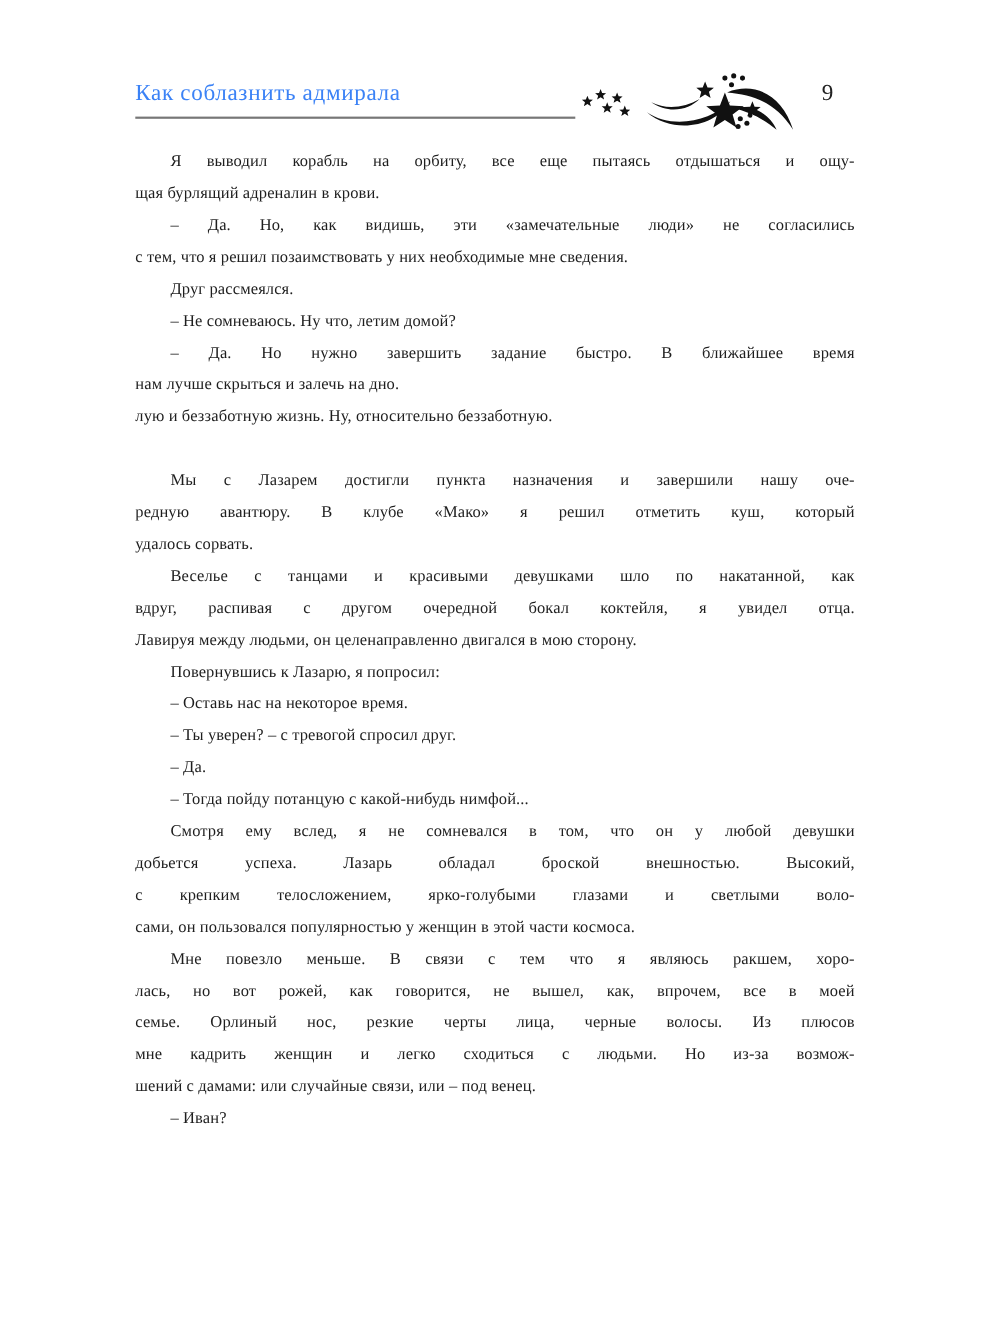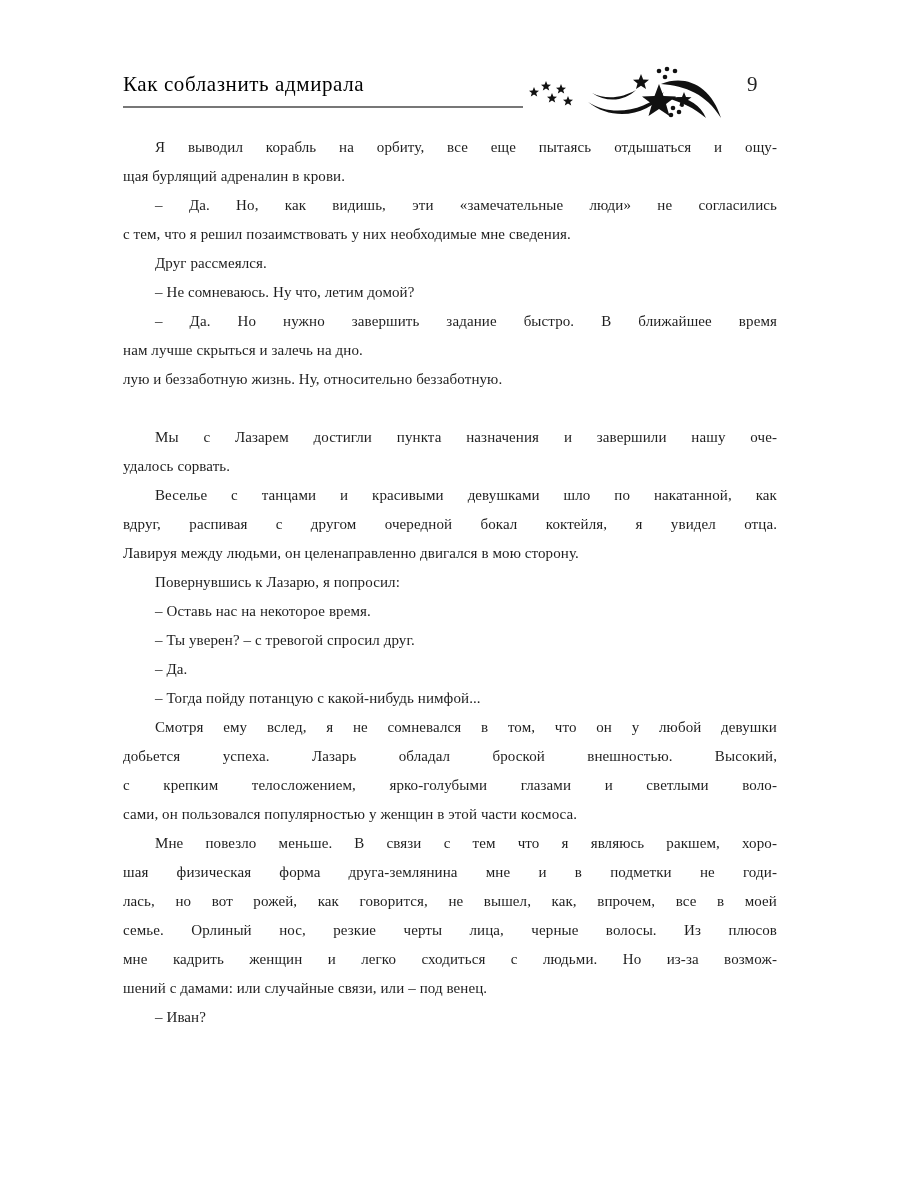--- a/index.html
+++ b/index.html
@@ -2,21 +2,21 @@
 <html><head>
   <meta charset="utf-8">
   <style>
     html, body { margin: 0; padding: 0; background: #ffffff; }
     body {
       width: 900px; height: 1200px; position: relative; overflow: hidden;
       font-family: "Liberation Serif", "DejaVu Serif", serif; color: #1e1e1e;
     }
     .header { position: absolute; left: 123px; top: 68px; width: 640px; height: 50px; }
     .running-title {
-      position: absolute; left: 0; top: 4px; font-size: 21px; letter-spacing: 0.6px; color: #000000;
+      position: absolute; left: 0; top: 4px; font-size: 21px; letter-spacing: 0.6px; color: #3b82f6;
     }
     .rule { position: absolute; left: 0; top: 38px; width: 400px; height: 2px; background: #777; }
     .ornament { position: absolute; left: 403px; top: -8px; width: 200px; height: 64px; }
     .page-number { position: absolute; left: 624px; top: 4px; font-size: 21px; color: #222; }
     .body-text { position: absolute; left: 123px; top: 133px; width: 654px; }
     .line {
       font-size: 15px; line-height: 29px; height: 29px; white-space: nowrap;
       text-align: justify; text-align-last: justify; letter-spacing: 0.1px;
     }
     .line.indent { padding-left: 32px; }
@@ -66,33 +66,33 @@
     <div class="line last">щая бурлящий адреналин в крови.</div>
     <div class="line indent">– Да. Но, как видишь, эти «замечательные люди» не согласились</div>
     <div class="line last">с тем, что я решил позаимствовать у них необходимые мне сведения.</div>
     <div class="line indent last">Друг рассмеялся.</div>
     <div class="line indent last">– Не сомневаюсь. Ну что, летим домой?</div>
     <div class="line indent">– Да. Но нужно завершить задание быстро. В ближайшее время</div>
     <div class="line last">нам лучше скрыться и залечь на дно.</div>
     <div class="line last">лую и беззаботную жизнь. Ну, относительно беззаботную.</div>
     <div class="gap"></div>
     <div class="line indent">Мы с Лазарем достигли пункта назначения и завершили нашу оче-</div>
+    <div class="line">редную авантюру. В клубе «Мако» я решил отметить куш, который</div>
     <div class="line last">удалось сорвать.</div>
     <div class="line indent">Веселье с танцами и красивыми девушками шло по накатанной, как</div>
     <div class="line">вдруг, распивая с другом очередной бокал коктейля, я увидел отца.</div>
     <div class="line last">Лавируя между людьми, он целенаправленно двигался в мою сторону.</div>
     <div class="line indent last">Повернувшись к Лазарю, я попросил:</div>
     <div class="line indent last">– Оставь нас на некоторое время.</div>
     <div class="line indent last">– Ты уверен? – с тревогой спросил друг.</div>
     <div class="line indent last">– Да.</div>
     <div class="line indent last">– Тогда пойду потанцую с какой-нибудь нимфой...</div>
     <div class="line indent">Смотря ему вслед, я не сомневался в том, что он у любой девушки</div>
     <div class="line">добьется успеха. Лазарь обладал броской внешностью. Высокий,</div>
     <div class="line">с крепким телосложением, ярко-голубыми глазами и светлыми воло-</div>
     <div class="line last">сами, он пользовался популярностью у женщин в этой части космоса.</div>
     <div class="line indent">Мне повезло меньше. В связи с тем что я являюсь ракшем, хоро-</div>
-    <div class="line">шая физическая форма друга-землянина мне и в подметки не годи-</div>
     <div class="line">лась, но вот рожей, как говорится, не вышел, как, впрочем, все в моей</div>
     <div class="line">семье. Орлиный нос, резкие черты лица, черные волосы. Из плюсов</div>
     <div class="line">мне кадрить женщин и легко сходиться с людьми. Но из-за возмож-</div>
     <div class="line last">шений с дамами: или случайные связи, или – под венец.</div>
     <div class="line indent last">– Иван?</div>
   </div>
 
 </body></html>

